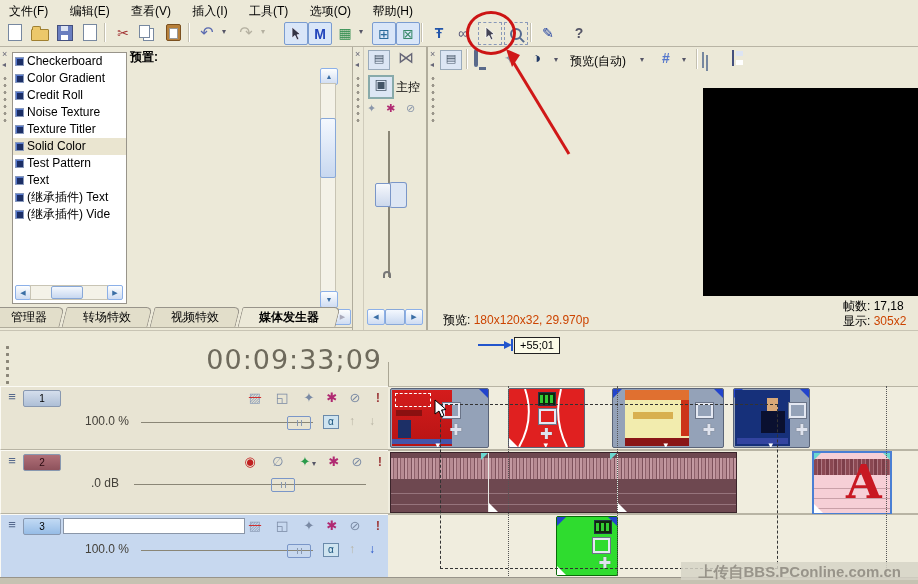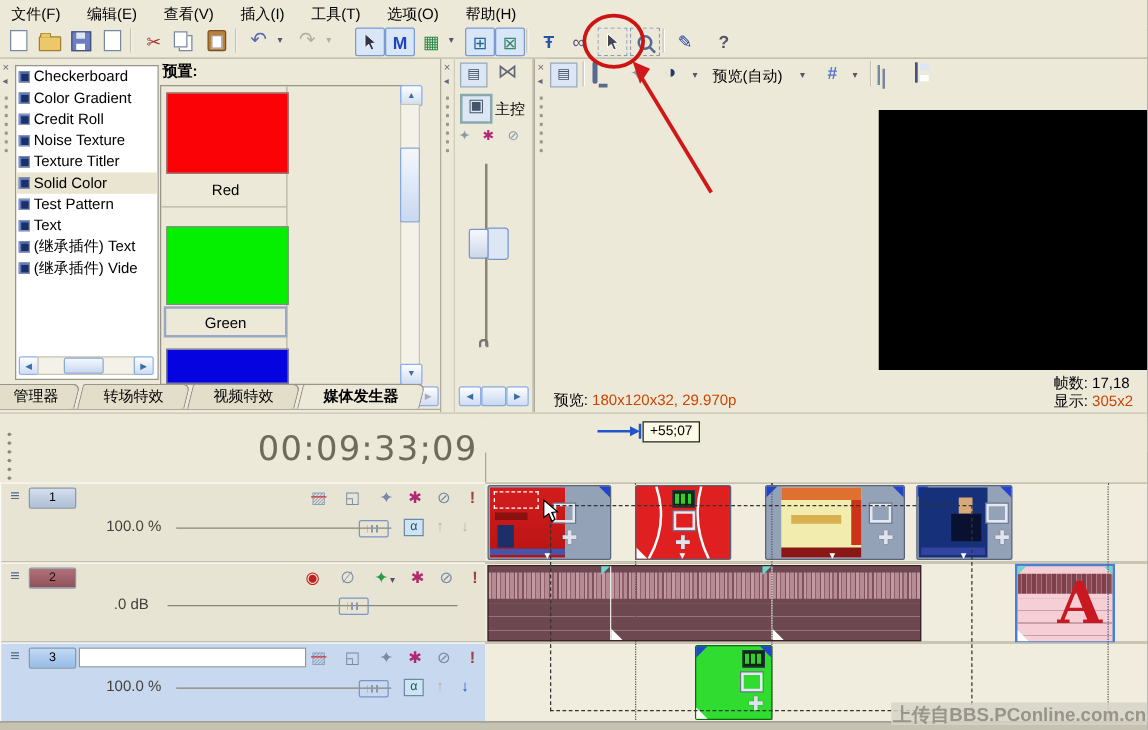--- a/index.html
+++ b/index.html
@@ -141,21 +141,21 @@
   .aselect{position:absolute;top:0;height:60px;background:#f6cfd6;border:2px solid #4a7fd4;overflow:hidden;}
   .aselect .wave2{position:absolute;left:0;right:0;top:6px;height:16px;
         background:repeating-linear-gradient(90deg,#8a4852 0 3px,#a86a74 3px 4px,#7d3f4a 4px 7px,#b07a84 7px 8px);}
   .aselect .lines2{position:absolute;left:0;right:0;top:26px;bottom:2px;
         background:repeating-linear-gradient(180deg,transparent 0 9px,#c9a0a8 9px 10px);}
   .bigA{position:absolute;left:32px;top:2px;font-family:"DejaVu Serif",serif;font-weight:bold;font-size:46px;color:#c81822;z-index:2;}
   .gclip{position:absolute;top:1px;height:58px;background:#2fdc2f;border:1px solid #0a6a0a;border-radius:2px;}
   .marquee{position:absolute;border:1px dashed #333;pointer-events:none;z-index:8;}
   .snapline{position:absolute;top:0;width:0;height:190px;border-left:1px dotted #555;pointer-events:none;z-index:7;}
   .botstrip{left:0;top:577px;width:918px;height:7px;background:#c6c2b2;border-top:1px solid #98948a;}
-  .watermark{right:0;top:562px;height:16px;padding:1px 1px;background:rgba(214,211,199,0.85);
+  .watermark{right:0;top:562px;height:16px;padding:1px 17px;background:rgba(214,211,199,0.85);
              color:#98948a;font-weight:bold;font-size:15px;letter-spacing:0;z-index:40;}
   .cursvg{position:absolute;z-index:9;}
 </style>
 </head>
 <body>
 
 <div id="app">
 
   <div class="abs menubar">
     <span class="mitem">文件(F)</span>
@@ -263,29 +263,20 @@
         <span>◀</span>
       </div>
     <div class="abs strack" style="left:17px;top:232px;width:76px;height:13px"></div>
     <div class="abs sthumb" style="left:38px;top:233px;width:30px;height:11px"></div>
     <div class="abs sbtn" style="left:94px;top:232px;width:14px;height:13px">
         <span>▶</span>
       </div>
   </div>
 
   <div class="abs preset-label">预置:</div>
-  <div class="abs parea">
-    <div class="pline" style="left:100px;top:0;width:1px;height:238px"></div>
-    <div class="pline" style="left:0;top:96px;width:100px;height:1px"></div>
-    <div class="swatch" style="top: 5px; height: 63px; background-color: rgb(251, 2, 7);"></div>
-    <div class="sname" style="top:76px">Red</div>
-    <div class="swatch" style="top: 112px; height: 61px; background-color: rgb(5, 240, 0);"></div>
-    <div class="snamebox" style="top:176px">Green</div>
-    <div class="swatch" style="top: 210px; height: 26px; background-color: rgb(5, 3, 224);"></div>
-  </div>
   <div class="abs vscroll">
     <div class="abs sbtn" style="left:0;top:0;width:16px;height:15px">
         <span>▲</span>
       </div>
     <div class="abs strack" style="left:0;top:15px;width:14px;height:208px"></div>
     <div class="abs sthumb" style="left:0;top:50px;width:14px;height:58px"></div>
     <div class="abs sbtn" style="left:0;top:223px;width:16px;height:15px">
         <span>▼</span>
       </div>
   </div>
@@ -373,21 +364,21 @@
     <span class="gripdots"></span>
     <span class="timecode">00:09:33;09</span>
   </div>
 
   <div class="abs rulerzone">
     <svg class="abs" style="left:88px;top:4px" width="38" height="14">
       <line x1="2" y1="7" x2="29" y2="7" stroke="#2255cc" stroke-width="2"></line>
       <polygon points="36,7 28,3 28,11" fill="#2255cc"></polygon>
       <line x1="36" y1="1" x2="36" y2="13" stroke="#2255cc" stroke-width="2"></line>
     </svg>
-    <div class="dragbox">+55;07</div>
+    <div class="dragbox">+55;01</div>
   </div>
 
   <div class="abs thead" style="top:386px">
     <div class="tmin"><span>≡</span></div>
     <div class="tnum">1</div>
     <div class="hico byp" style="left:243px"><span>▨</span></div>
     <div class="hico" style="left:270px"><span>◱</span></div>
     <div class="hico" style="left:297px"><span>✦</span></div>
     <div class="hico mag2" style="left:320px"><span>✱</span></div>
     <div class="hico" style="left:343px"><span>⊘</span></div>

